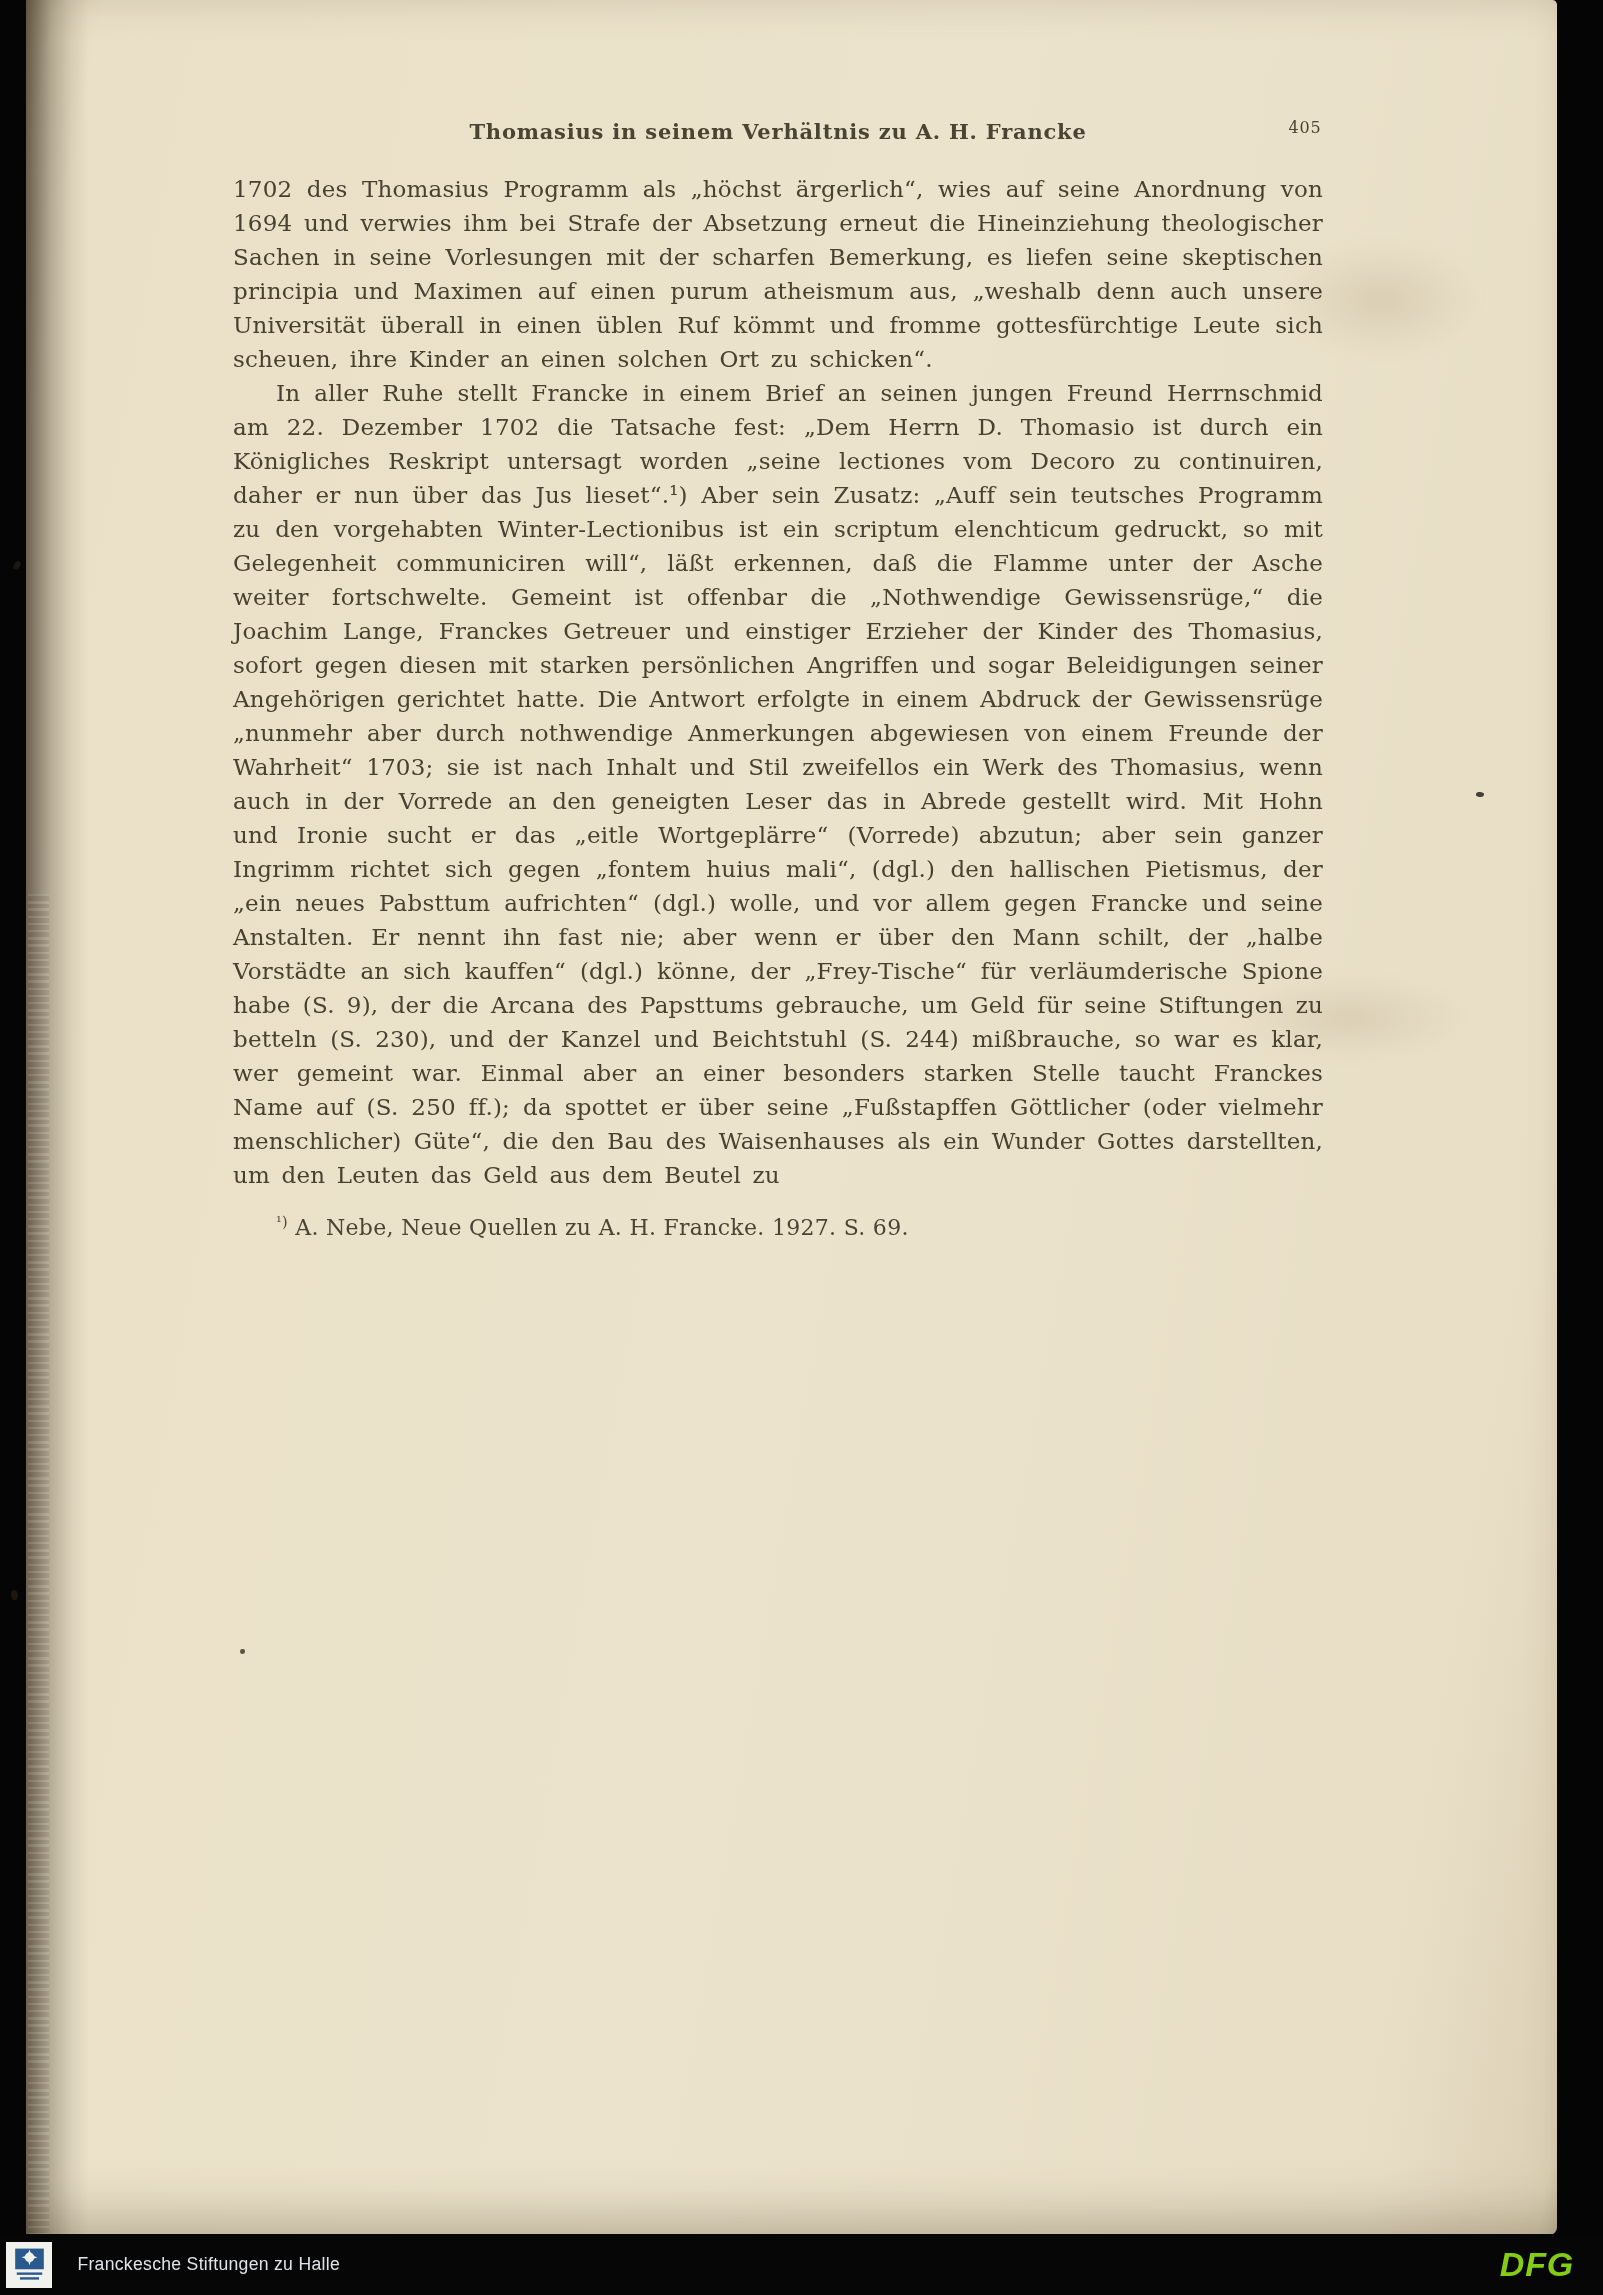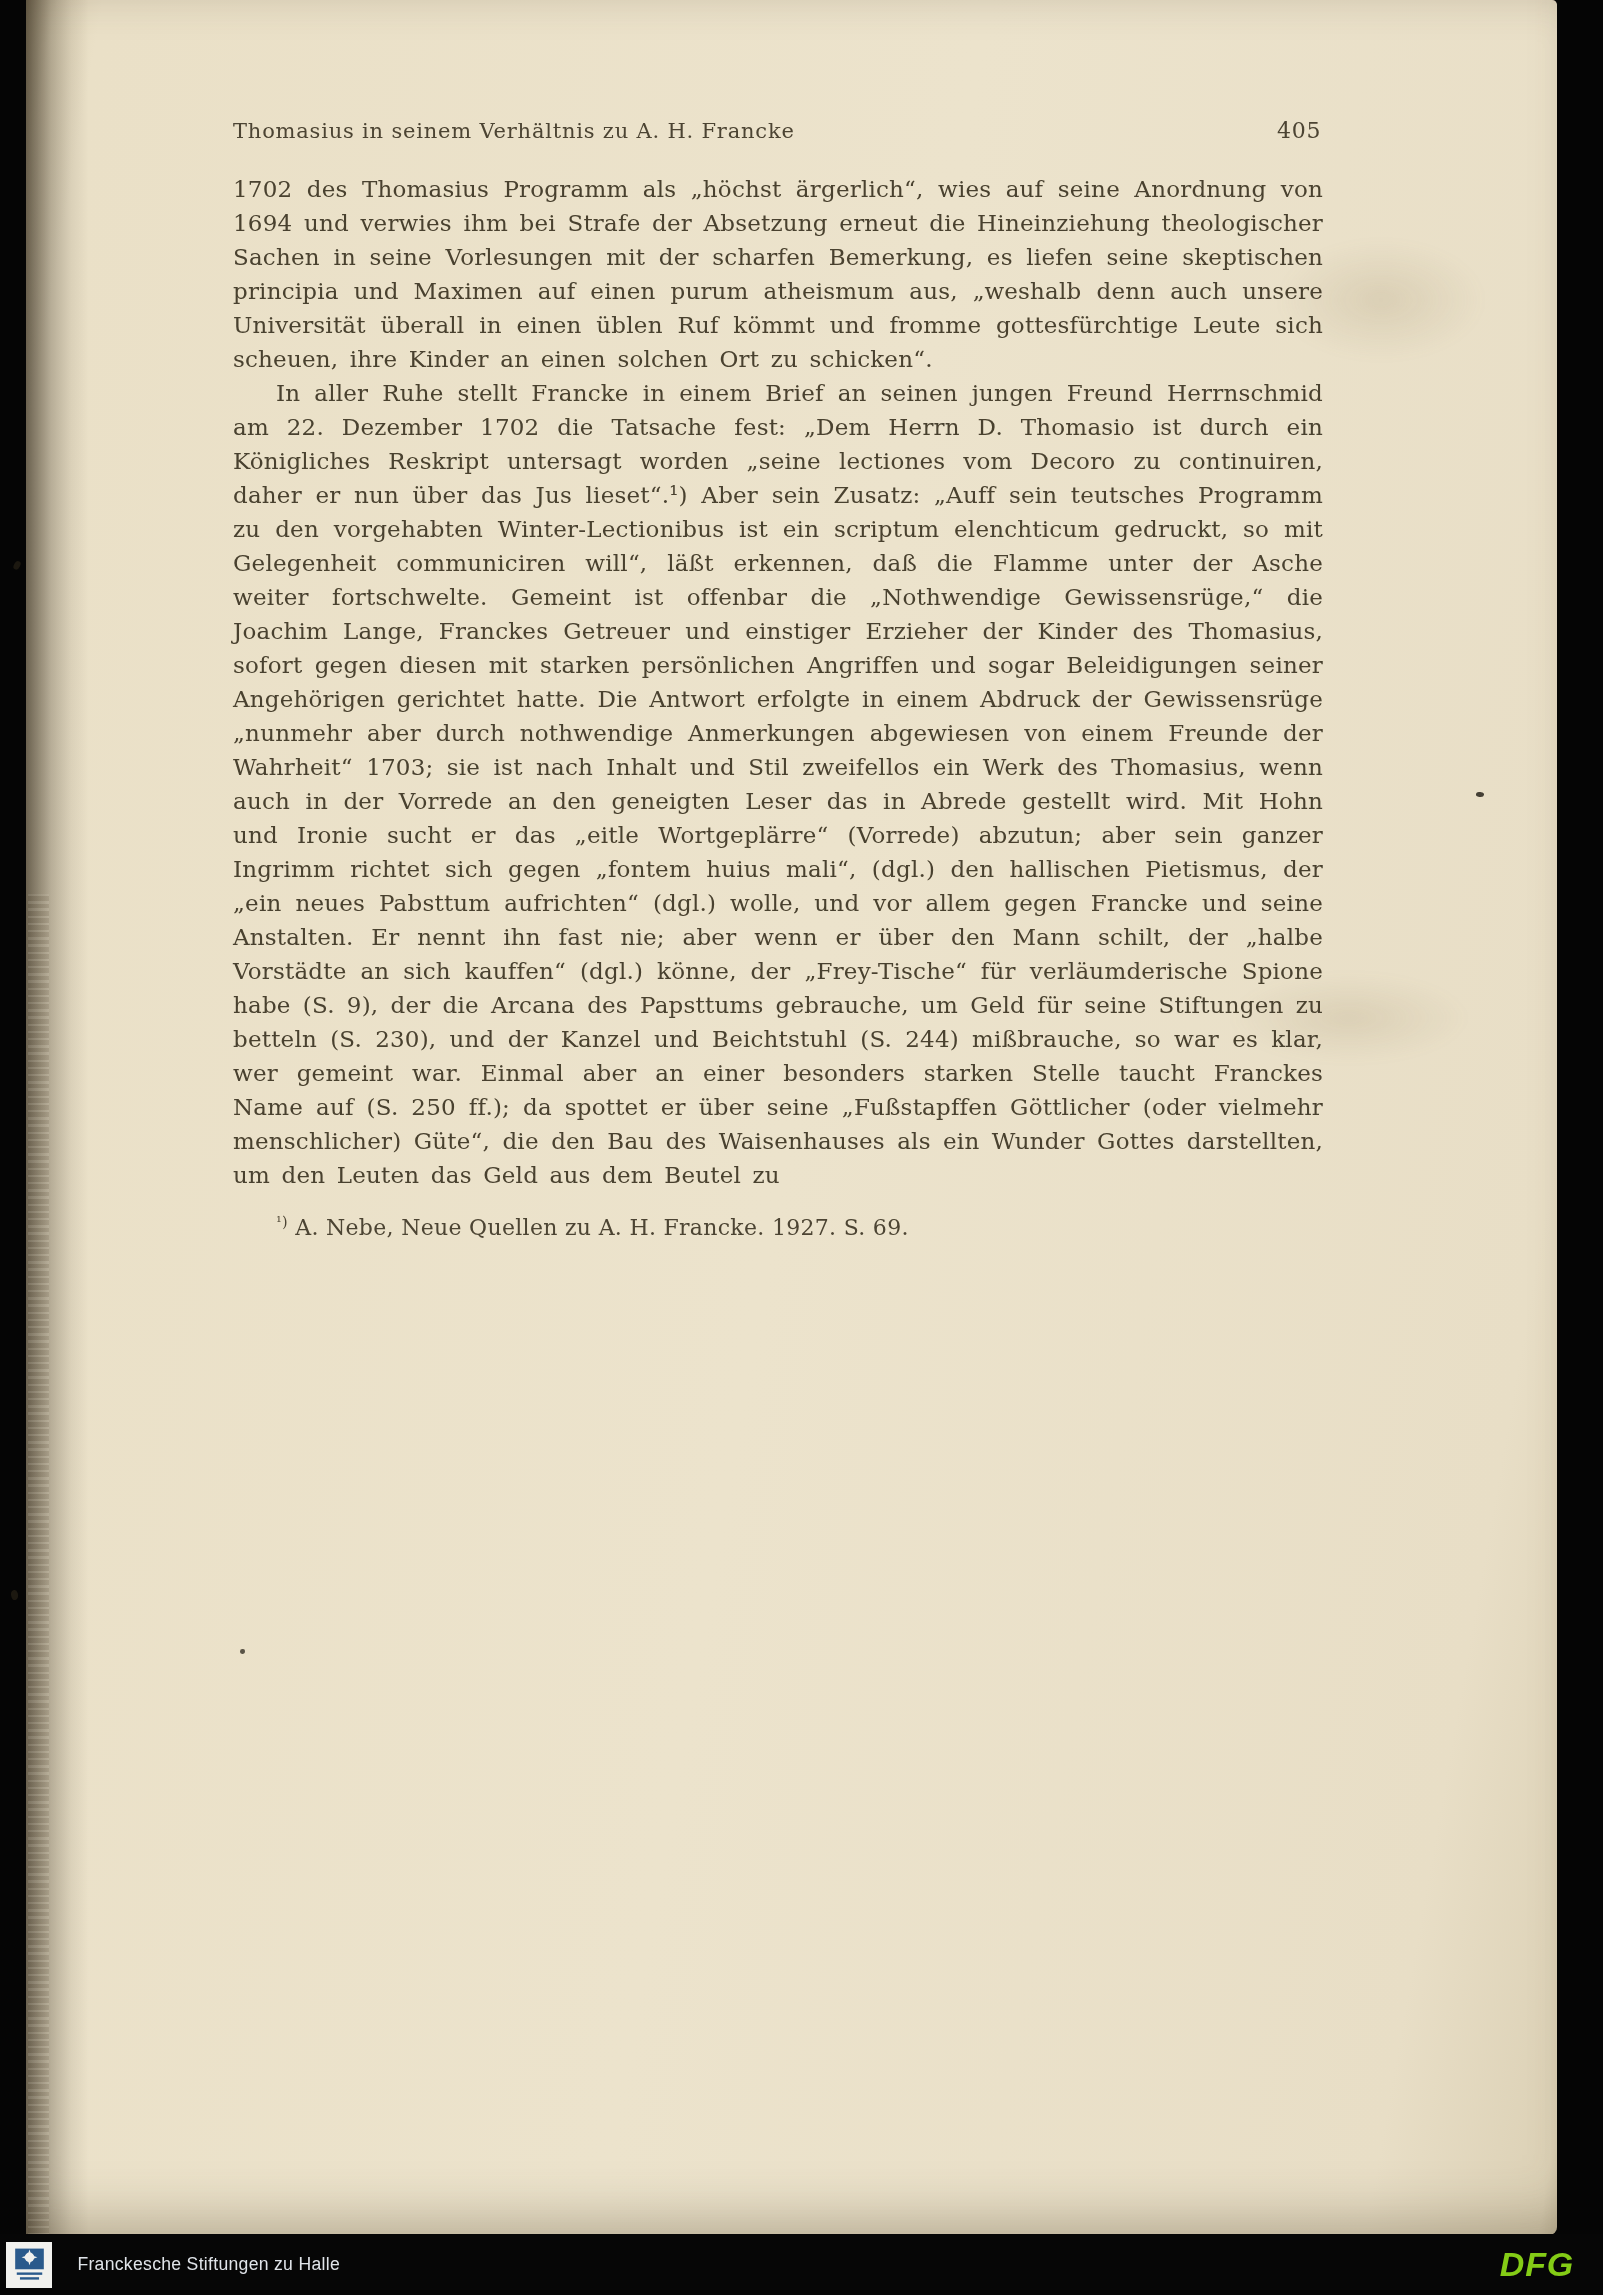--- a/index.html
+++ b/index.html
@@ -74,26 +74,28 @@
     position: relative;
     height: 34px;
     margin-bottom: 19px;
     font-size: 21px;
     letter-spacing: 0.8px;
     color: #4c4433;
     white-space: nowrap;
   }
   .running-title {
     display: block;
+    text-align: center;
+    font-weight: bold;
   }
   .page-number {
     position: absolute;
     right: 1.6px;
     top: -0.8px;
-    font-size: 22px;
+    font-size: 16px;
     letter-spacing: 0.8px;
   }
   .para {
     margin: 0;
     text-align: justify;
     font-size: 23px;
     line-height: 34px;
     letter-spacing: 0.2px;
     word-spacing: 4px;
     hyphens: auto;

